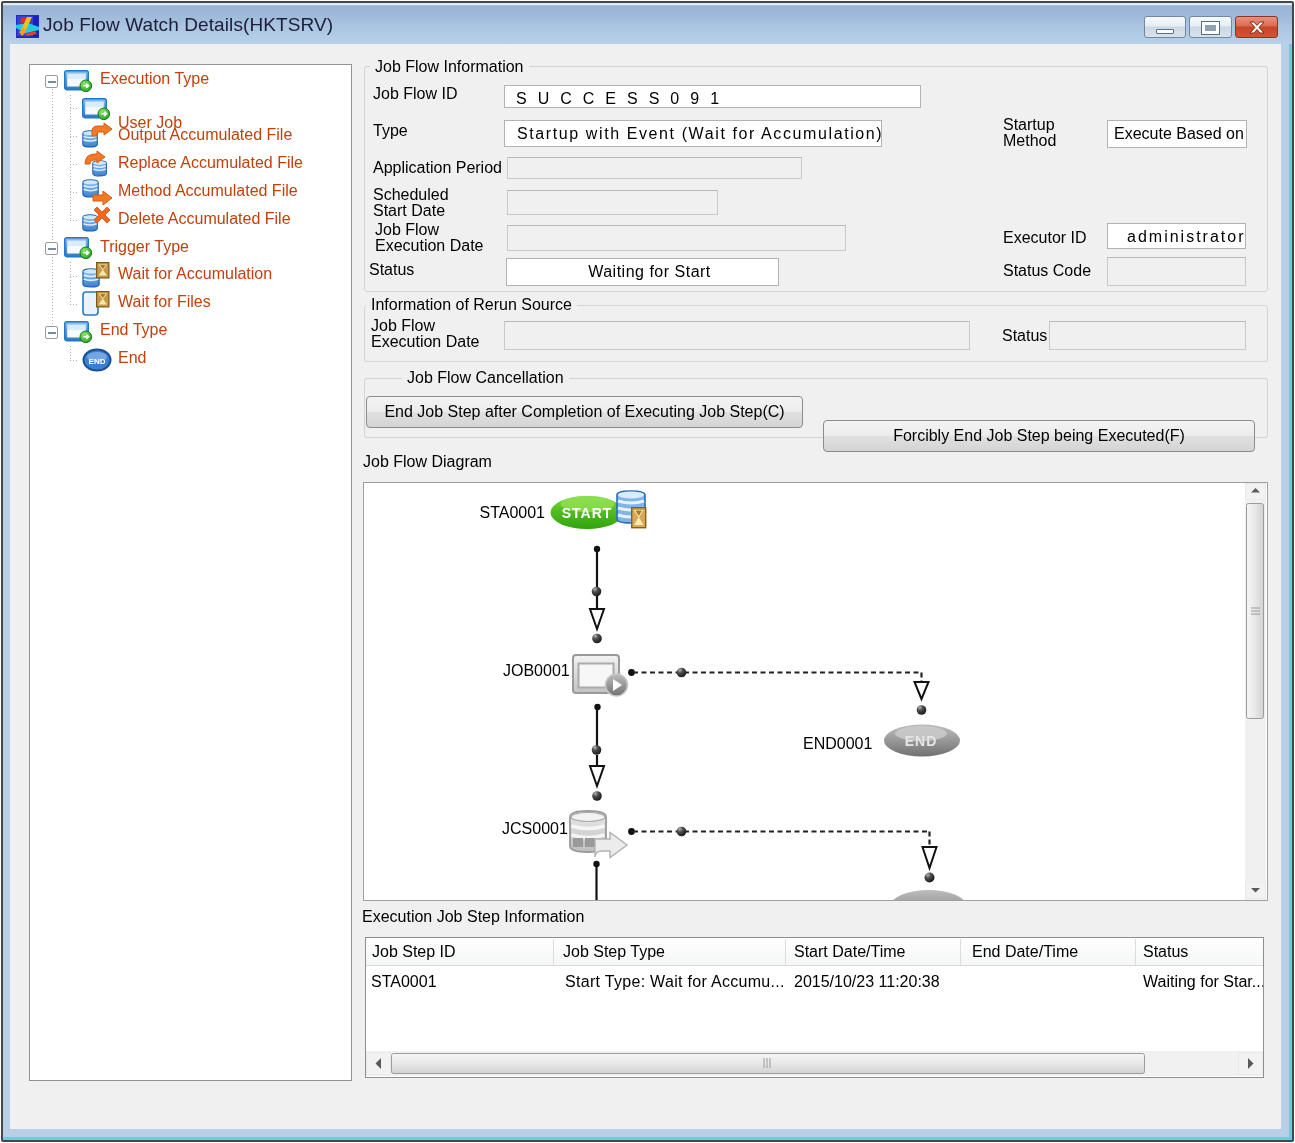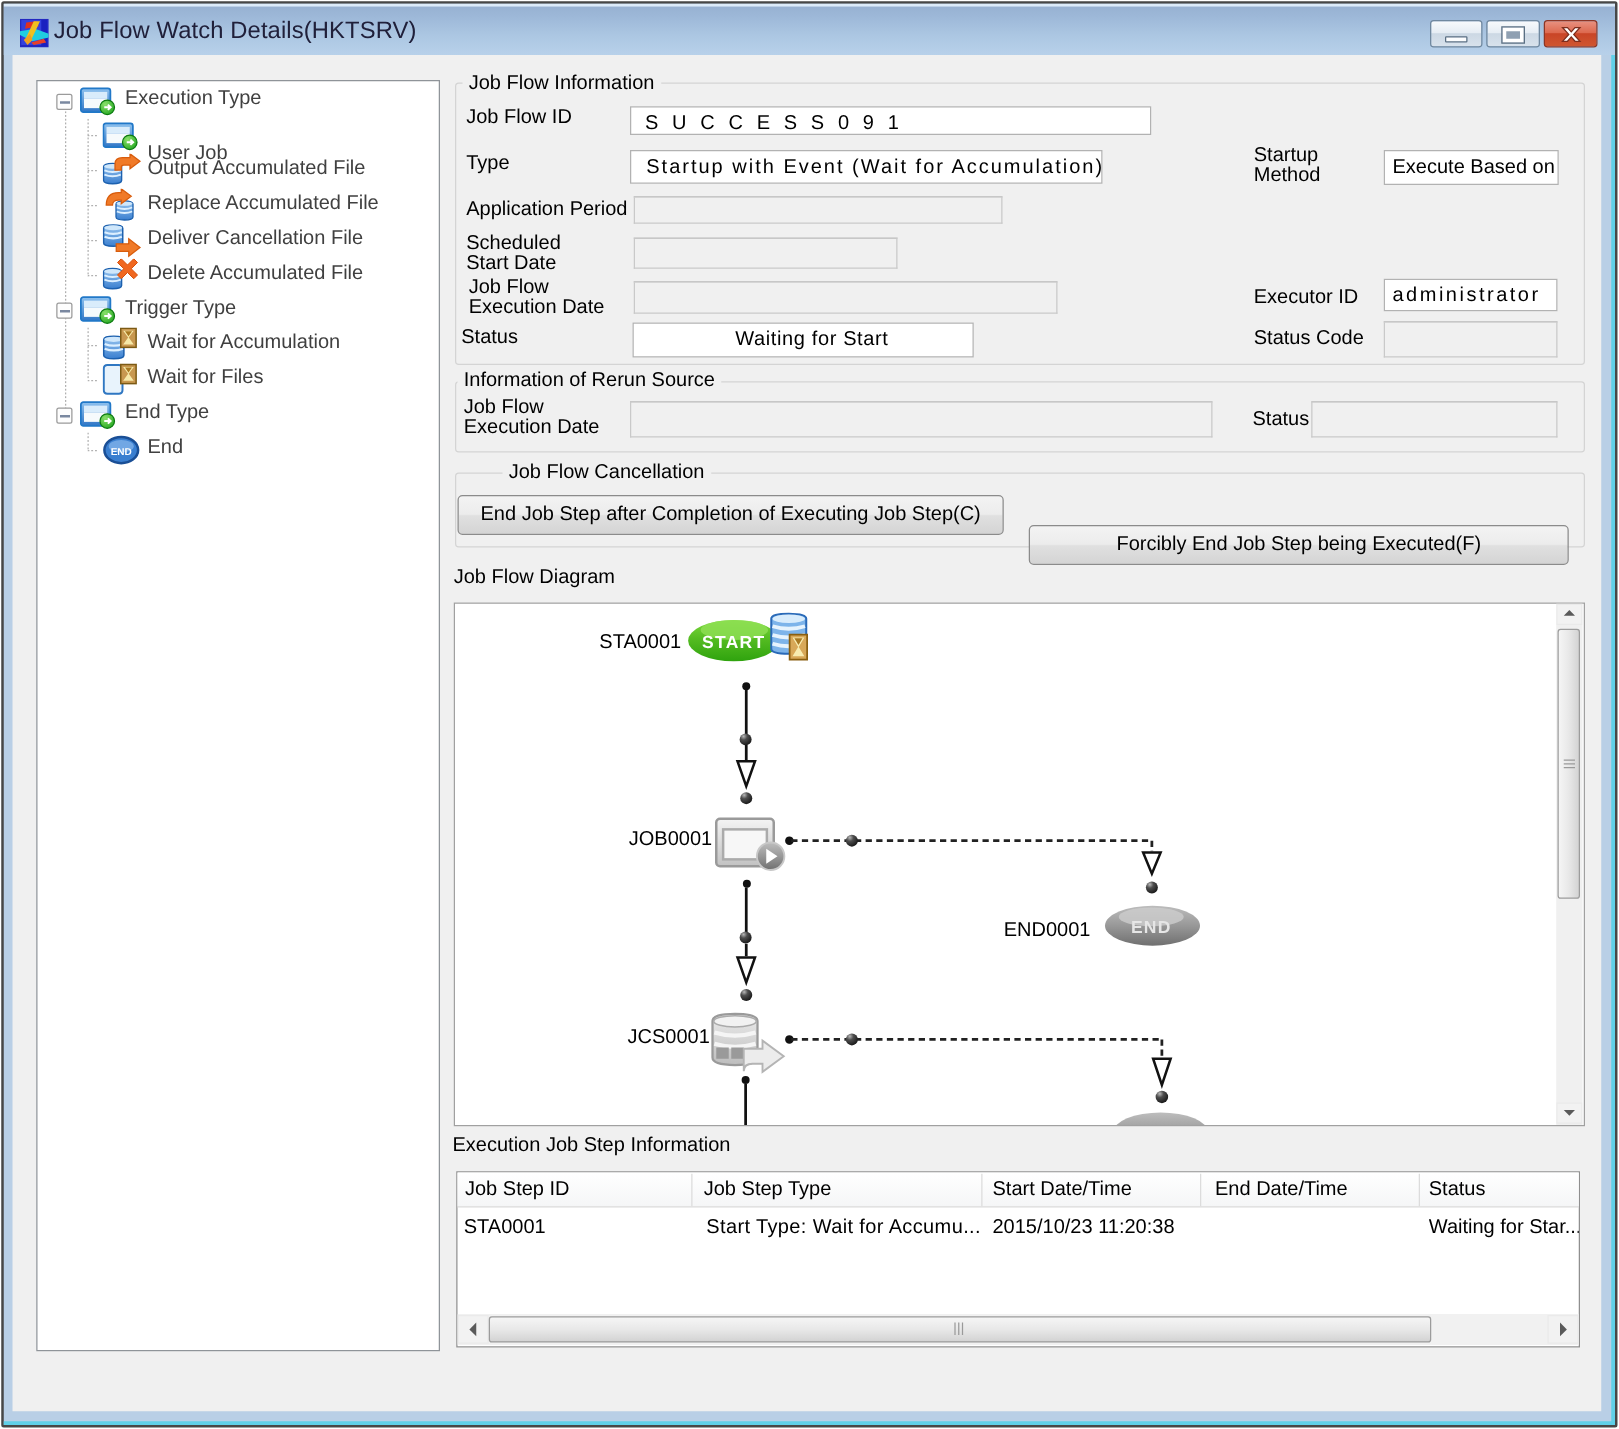--- a/index.html
+++ b/index.html
@@ -8,21 +8,21 @@
 .abs { position:absolute; }
 .lab { position:absolute; font-size:16px; color:#000; white-space:nowrap; line-height:19px; }
 .lab2 { line-height:16px !important; }
 .fld { position:absolute; background:#fff; border:1px solid #b2b2b2; font-size:16px; color:#000; white-space:nowrap; overflow:hidden; }
 .dis { background:#f0f0f0; border-color:#c9c9c9; border-top-color:#b9b9b9; }
 .grp { position:absolute; border:1px solid #d4d4d4; border-radius:3px; }
 .glab { position:absolute; background:#f0f0f0; padding:0 5px; font-size:16px; color:#000; white-space:nowrap; }
 .btn { position:absolute; background:linear-gradient(180deg,#f3f3f3 0%,#ececec 48%,#e0e0e0 52%,#d4d4d4 100%);
   border:1px solid #8b8b8b; border-radius:4px; font-size:16px; color:#000;
   display:flex; align-items:center; justify-content:center; white-space:nowrap; }
-.trow { position:absolute; font-size:16px; color:#404040; white-space:nowrap; }
+.trow { position:absolute; font-size:16px; color:#c2410c; white-space:nowrap; }
 </style>
 </head>
 <body>
 
 <div class="abs" style="left:0;top:0;width:1295px;height:1143px;background:#fff;"></div>
 <div class="abs" style="left:1px;top:1px;width:1293px;height:1141px;background:#b9cfe6;border:2px solid #474747;border-radius:2px;"></div>
 
 <div class="abs" style="left:3px;top:3px;width:1289px;height:41px;background:linear-gradient(180deg,#dcebfa 0%,#dcebfa 4%,#98b2d3 7%,#9db8d8 25%,#abc6e2 60%,#b8d1ea 100%);"></div>
 
 <div class="abs" style="left:3px;top:1137px;width:1289px;height:3px;background:#5fd0e8;"></div>
@@ -184,21 +184,21 @@
  <svg class="abs" style="left:82px;top:347px" width="34" height="28">
   <ellipse cx="15" cy="13" rx="13.5" ry="10.5" fill="#3a7fd0" stroke="#1a4f96" stroke-width="2"></ellipse>
   <ellipse cx="15" cy="10" rx="10" ry="5" fill="#7fb2e8" opacity="0.8"></ellipse>
   <text x="15" y="17" font-size="8" font-weight="bold" fill="#fff" text-anchor="middle" font-family="Liberation Sans">END</text>
  </svg>
 
  <div class="trow" style="left:100px;top:70px;">Execution Type</div>
  <div class="trow" style="left:118px;top:114px;">User Job</div>
  <div class="trow" style="left:118px;top:126px;">Output Accumulated File</div>
  <div class="trow" style="left:118px;top:154px;">Replace Accumulated File</div>
- <div class="trow" style="left:118px;top:182px;">Deliver Cancellation File</div>
+ <div class="trow" style="left:118px;top:182px;">Method Accumulated File</div>
  <div class="trow" style="left:118px;top:210px;">Delete Accumulated File</div>
  <div class="trow" style="left:100px;top:238px;">Trigger Type</div>
  <div class="trow" style="left:118px;top:265px;">Wait for Accumulation</div>
  <div class="trow" style="left:118px;top:293px;">Wait for Files</div>
  <div class="trow" style="left:100px;top:321px;">End Type</div>
  <div class="trow" style="left:118px;top:349px;">End</div>
 </div>
 
 <div id="groups">
 
@@ -210,21 +210,21 @@
  <div class="fld" style="left:504px;top:120px;width:378px;height:27px;line-height:25px;padding-left:12px;letter-spacing:1.6px;">Startup with Event (Wait for Accumulation)</div>
  <div class="lab lab2" style="left:1003px;top:117px;">Startup<br>Method</div>
  <div class="fld" style="left:1107px;top:120px;width:140px;height:28px;line-height:26px;padding-left:6px;">Execute Based on Schedule</div>
  <div class="lab" style="left:373px;top:158px;">Application Period</div>
  <div class="fld dis" style="left:507px;top:157px;width:295px;height:22px;"></div>
  <div class="lab lab2" style="left:373px;top:187px;">Scheduled<br>Start Date</div>
  <div class="fld dis" style="left:507px;top:190px;width:211px;height:25px;"></div>
  <div class="lab lab2" style="left:375px;top:222px;">Job Flow<br>Execution Date</div>
  <div class="fld dis" style="left:507px;top:225px;width:339px;height:26px;"></div>
  <div class="lab" style="left:1003px;top:228px;">Executor ID</div>
- <div class="fld" style="left:1107px;top:223px;width:139px;height:26px;line-height:25px;padding-left:6px;letter-spacing:2px;">administrator</div>
+ <div class="fld" style="left:1107px;top:223px;width:139px;height:26px;line-height:25px;padding-left:19px;letter-spacing:2px;">administrator</div>
  <div class="lab" style="left:369px;top:260px;">Status</div>
  <div class="fld" style="left:506px;top:258px;width:273px;height:28px;line-height:26px;text-align:center;text-indent:14px;letter-spacing:0.5px;">Waiting for Start</div>
  <div class="lab" style="left:1003px;top:261px;">Status Code</div>
  <div class="fld dis" style="left:1107px;top:257px;width:139px;height:29px;"></div>
 
  <div class="grp" style="left:364px;top:305px;width:904px;height:57px;"></div>
  <div class="glab" style="left:366px;top:296px;">Information of Rerun Source</div>
  <div class="lab lab2" style="left:371px;top:318px;">Job Flow<br>Execution Date</div>
  <div class="fld dis" style="left:504px;top:321px;width:466px;height:29px;"></div>
  <div class="lab" style="left:1002px;top:325.5px;">Status</div>

